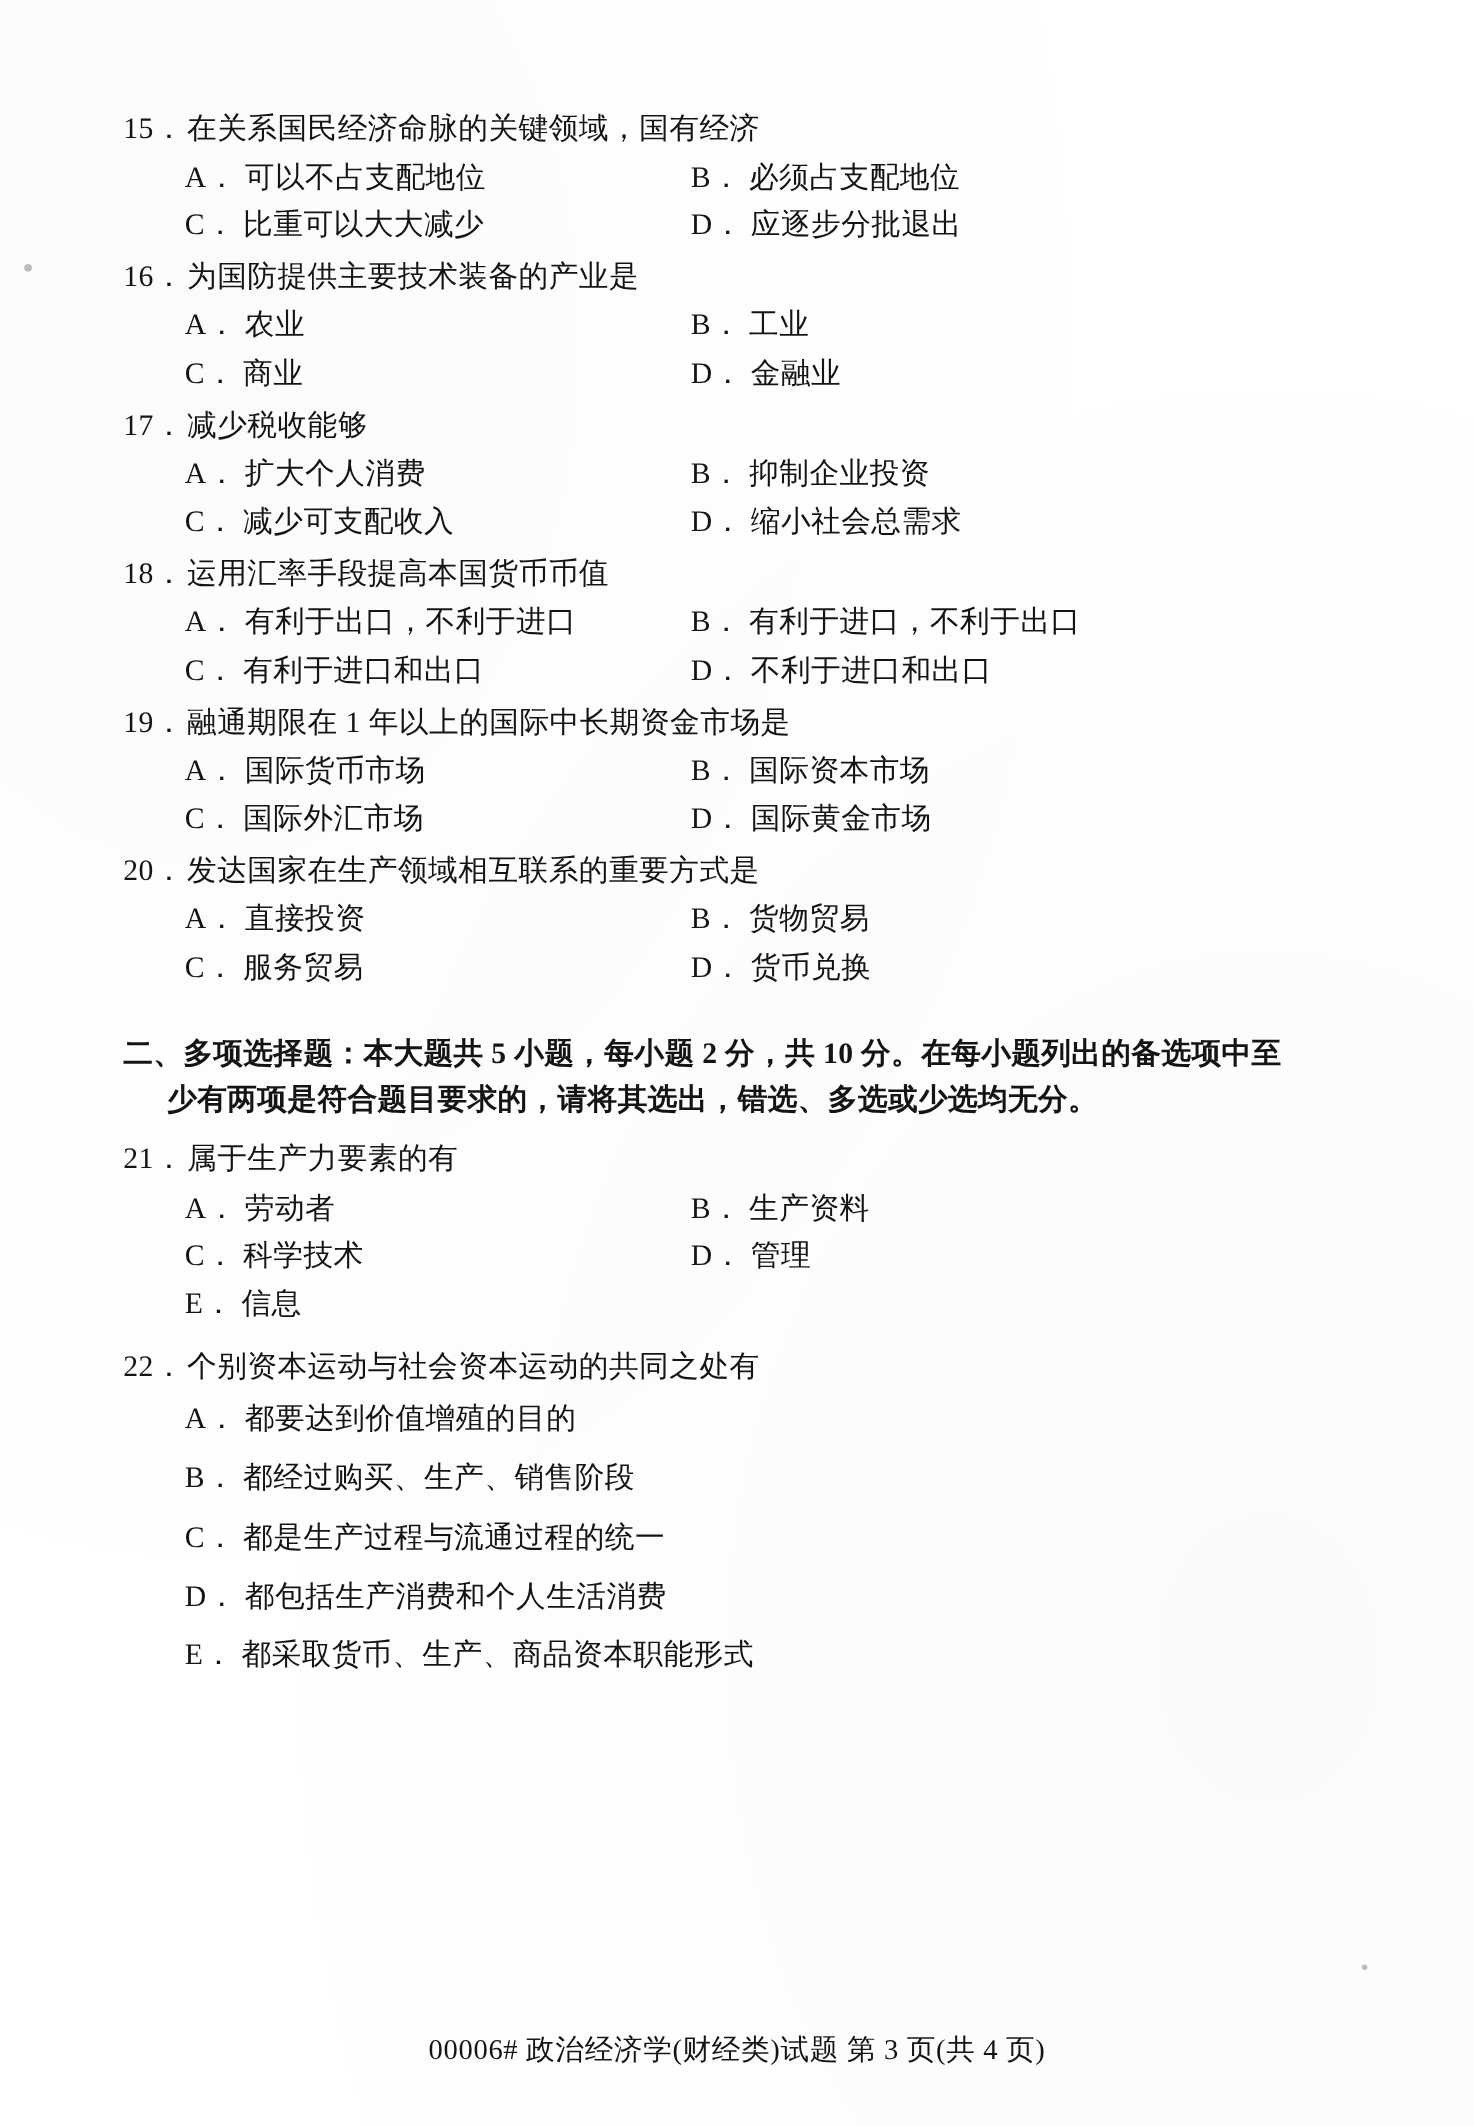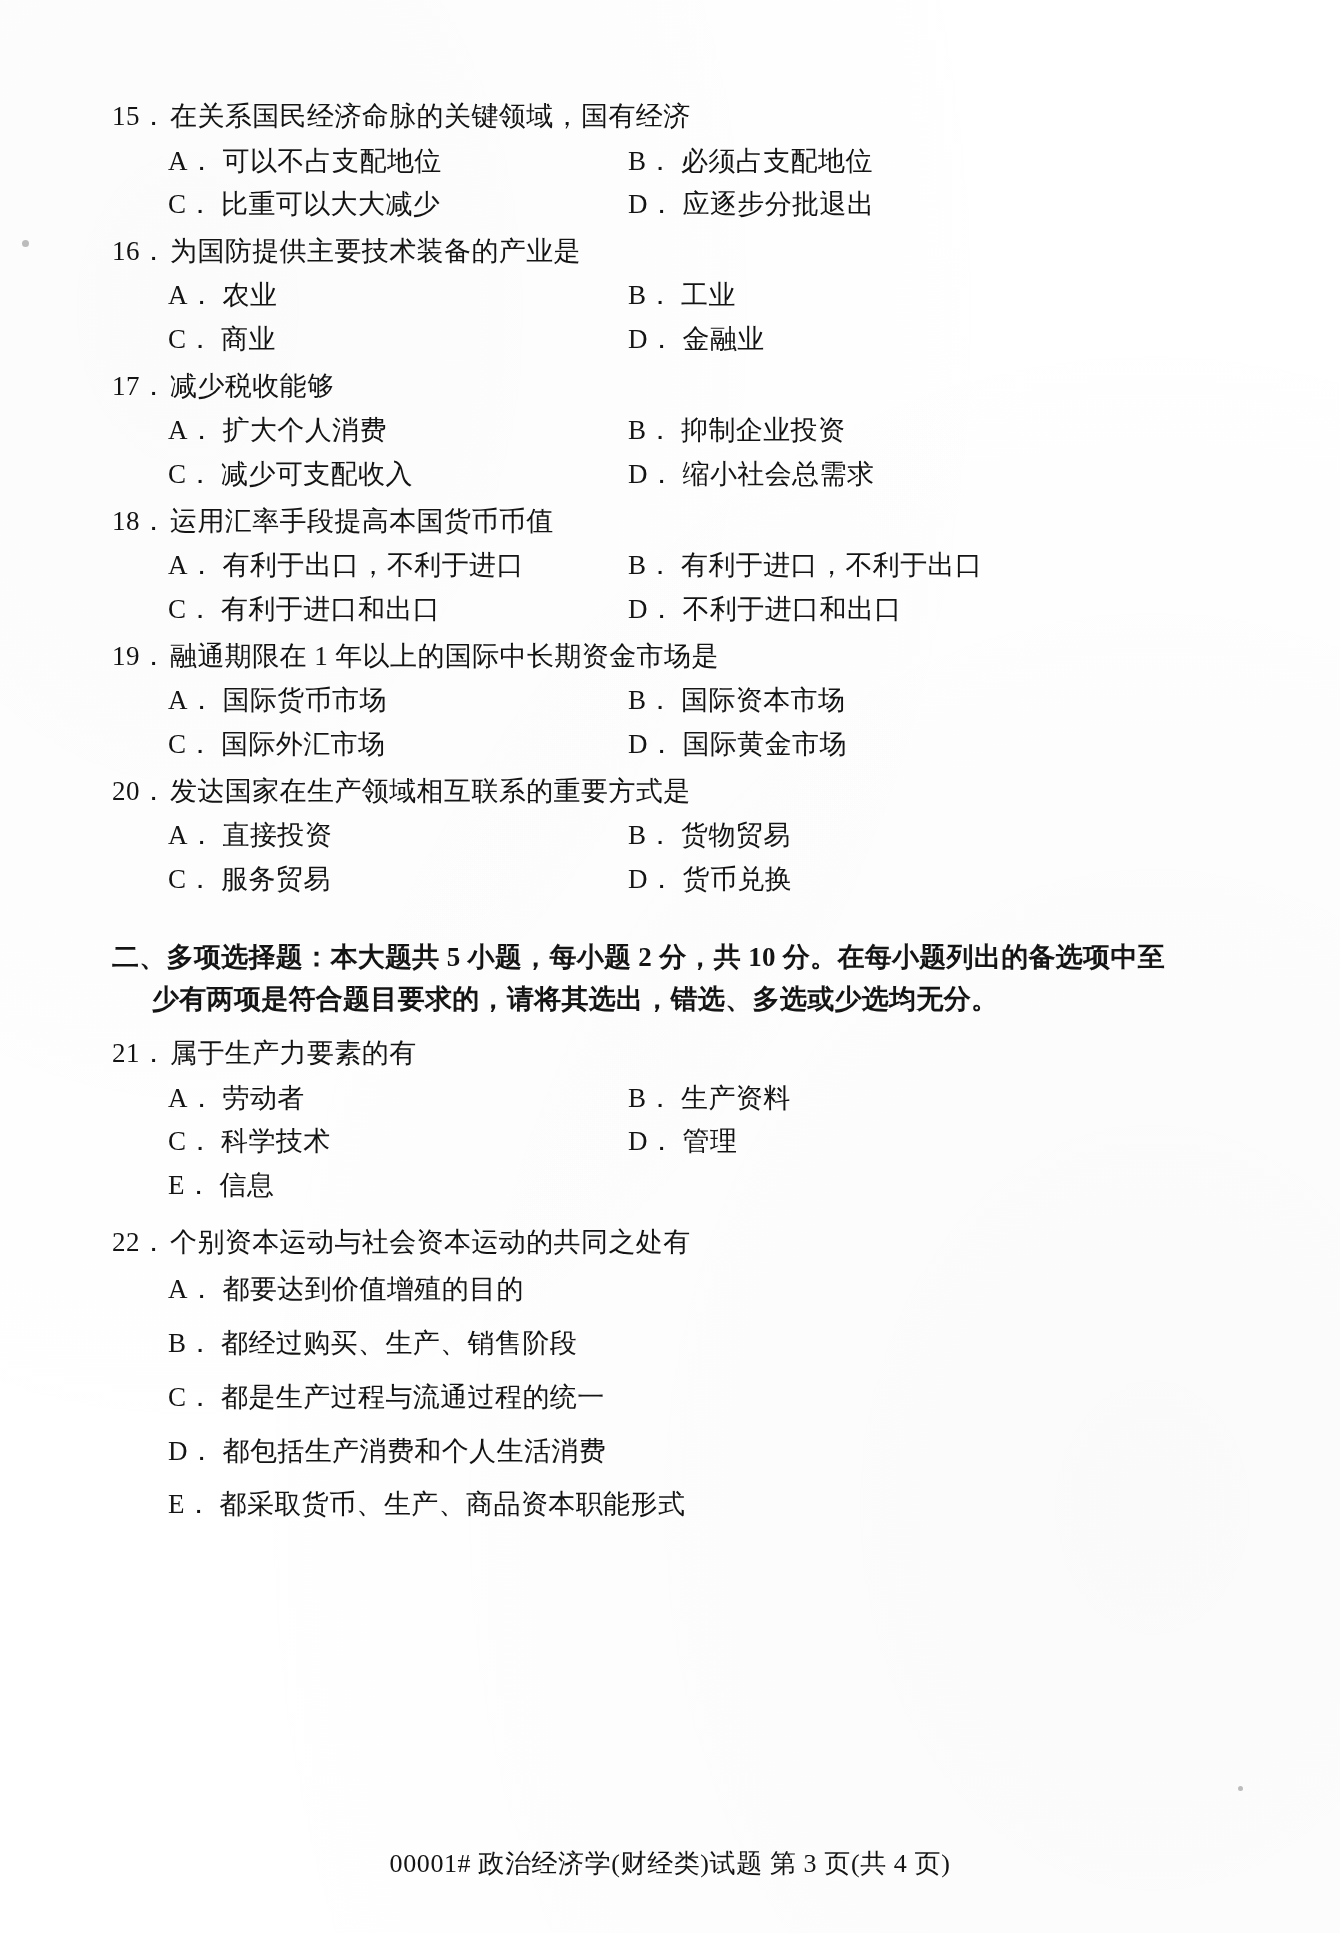--- a/index.html
+++ b/index.html
@@ -347,15 +347,15 @@
       </div>
     </div>
     <div class="opt-row" style="margin-top:10px;">
       <div class="opt opt-full">
         <span class="opt-letter">E．</span>
         <span class="opt-text">都采取货币、生产、商品资本职能形式</span>
       </div>
     </div>
   </div>
 
-  <div class="footer">00001# 政治经济学(财经类)试题 第 3 页(共 4 页)</div>
+  <div class="footer">00006# 政治经济学(财经类)试题 第 3 页(共 4 页)</div>
 
 </div>
 
 </body></html>

